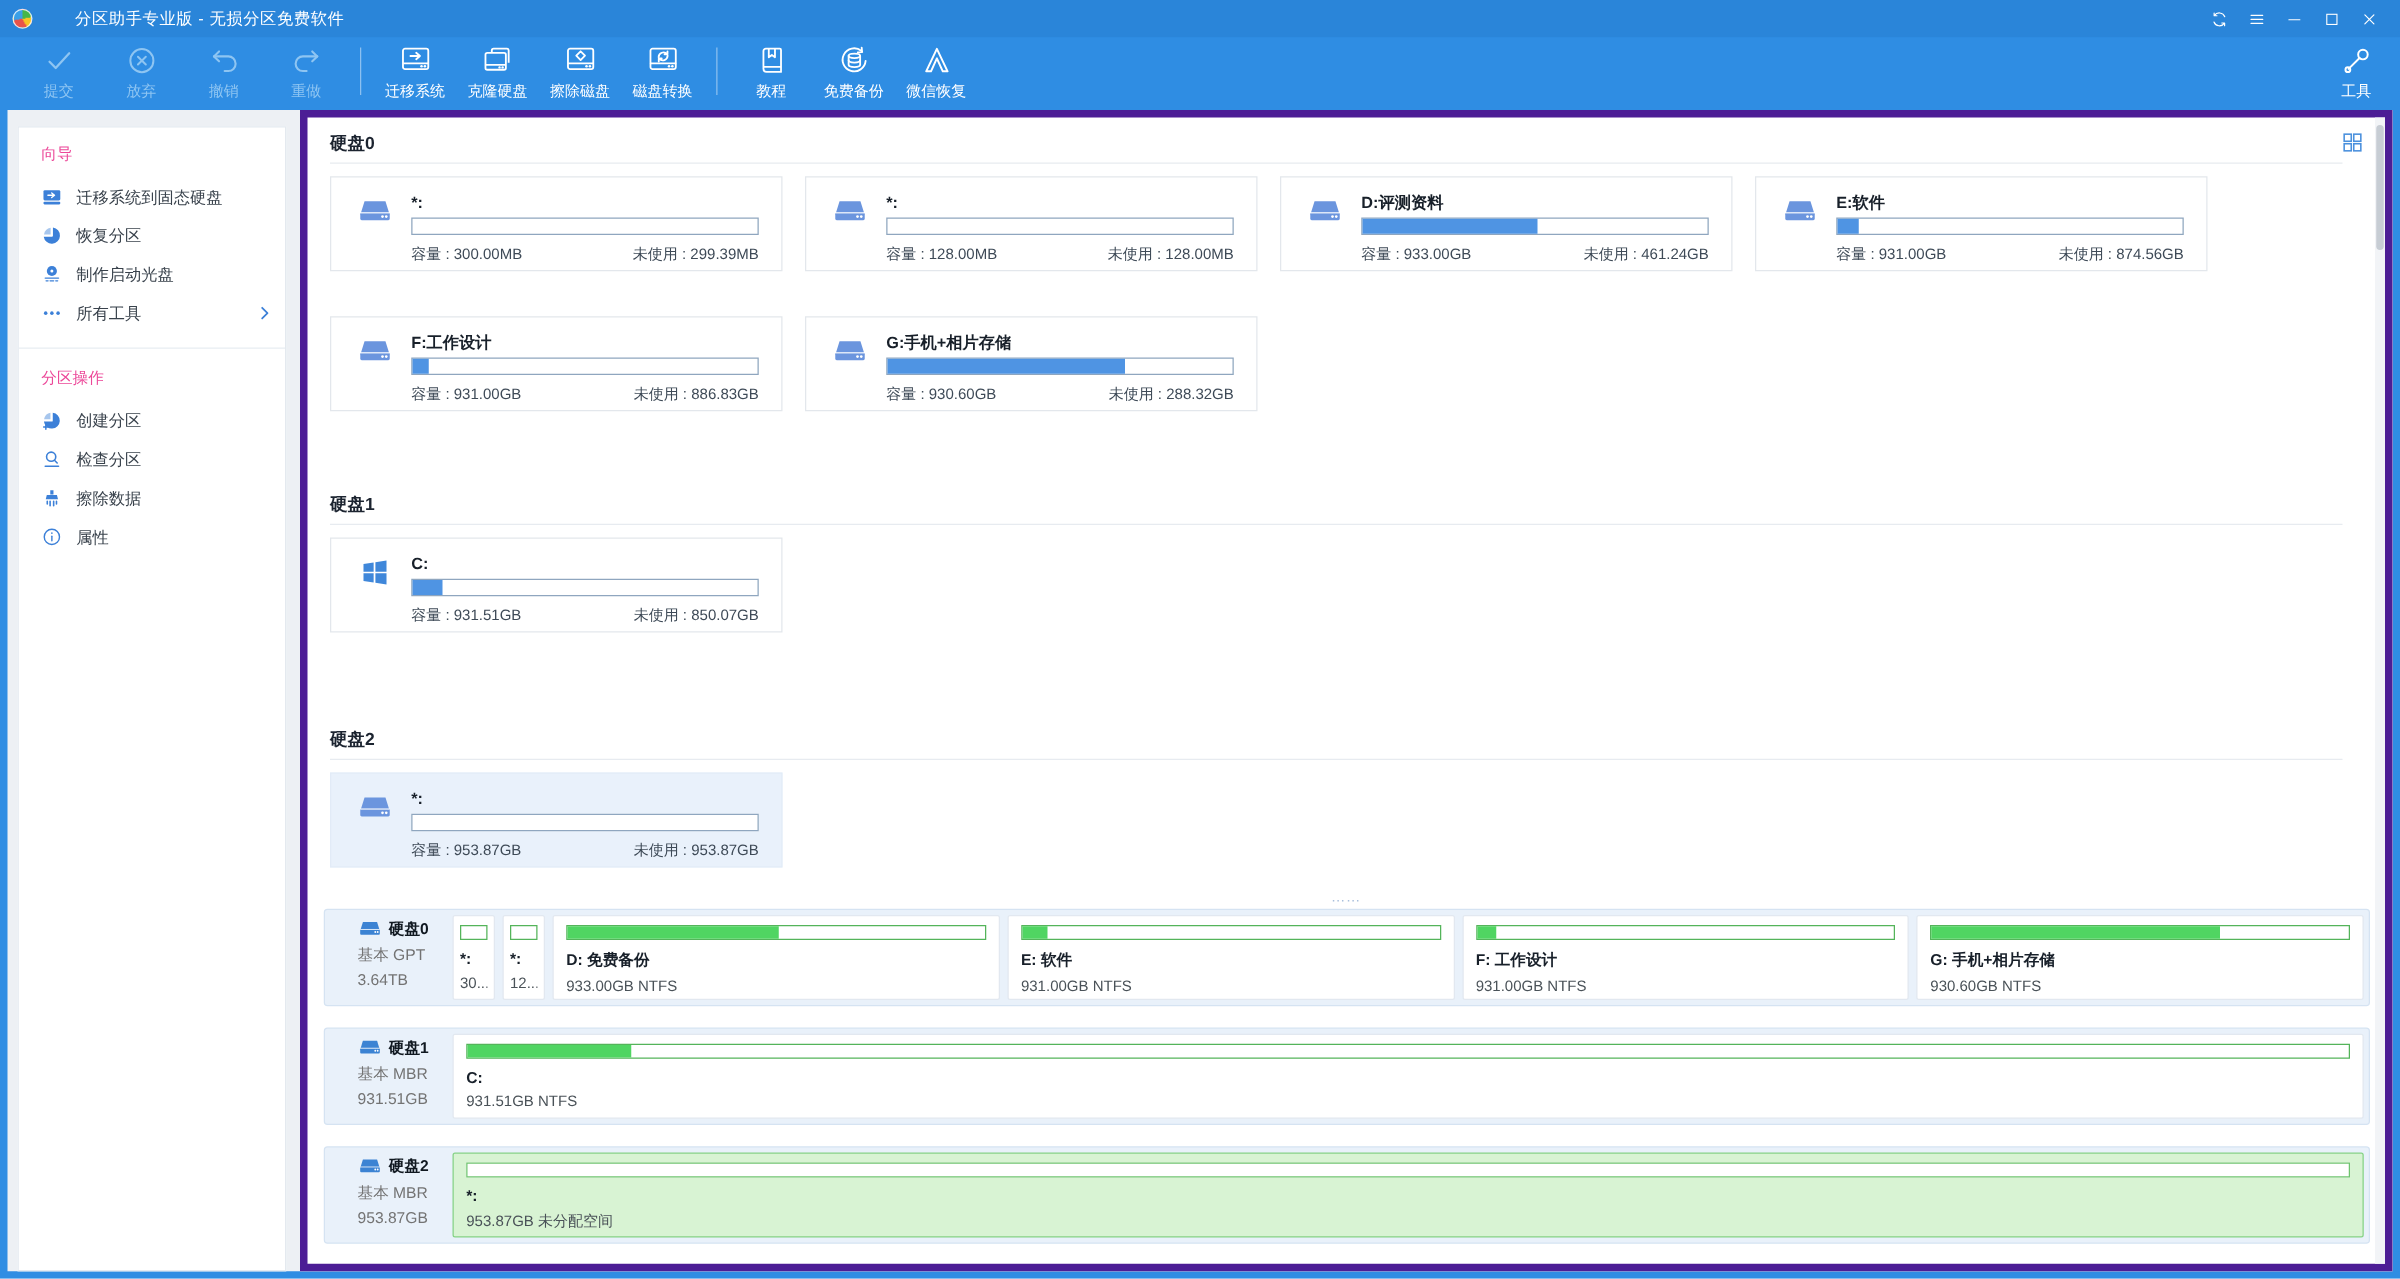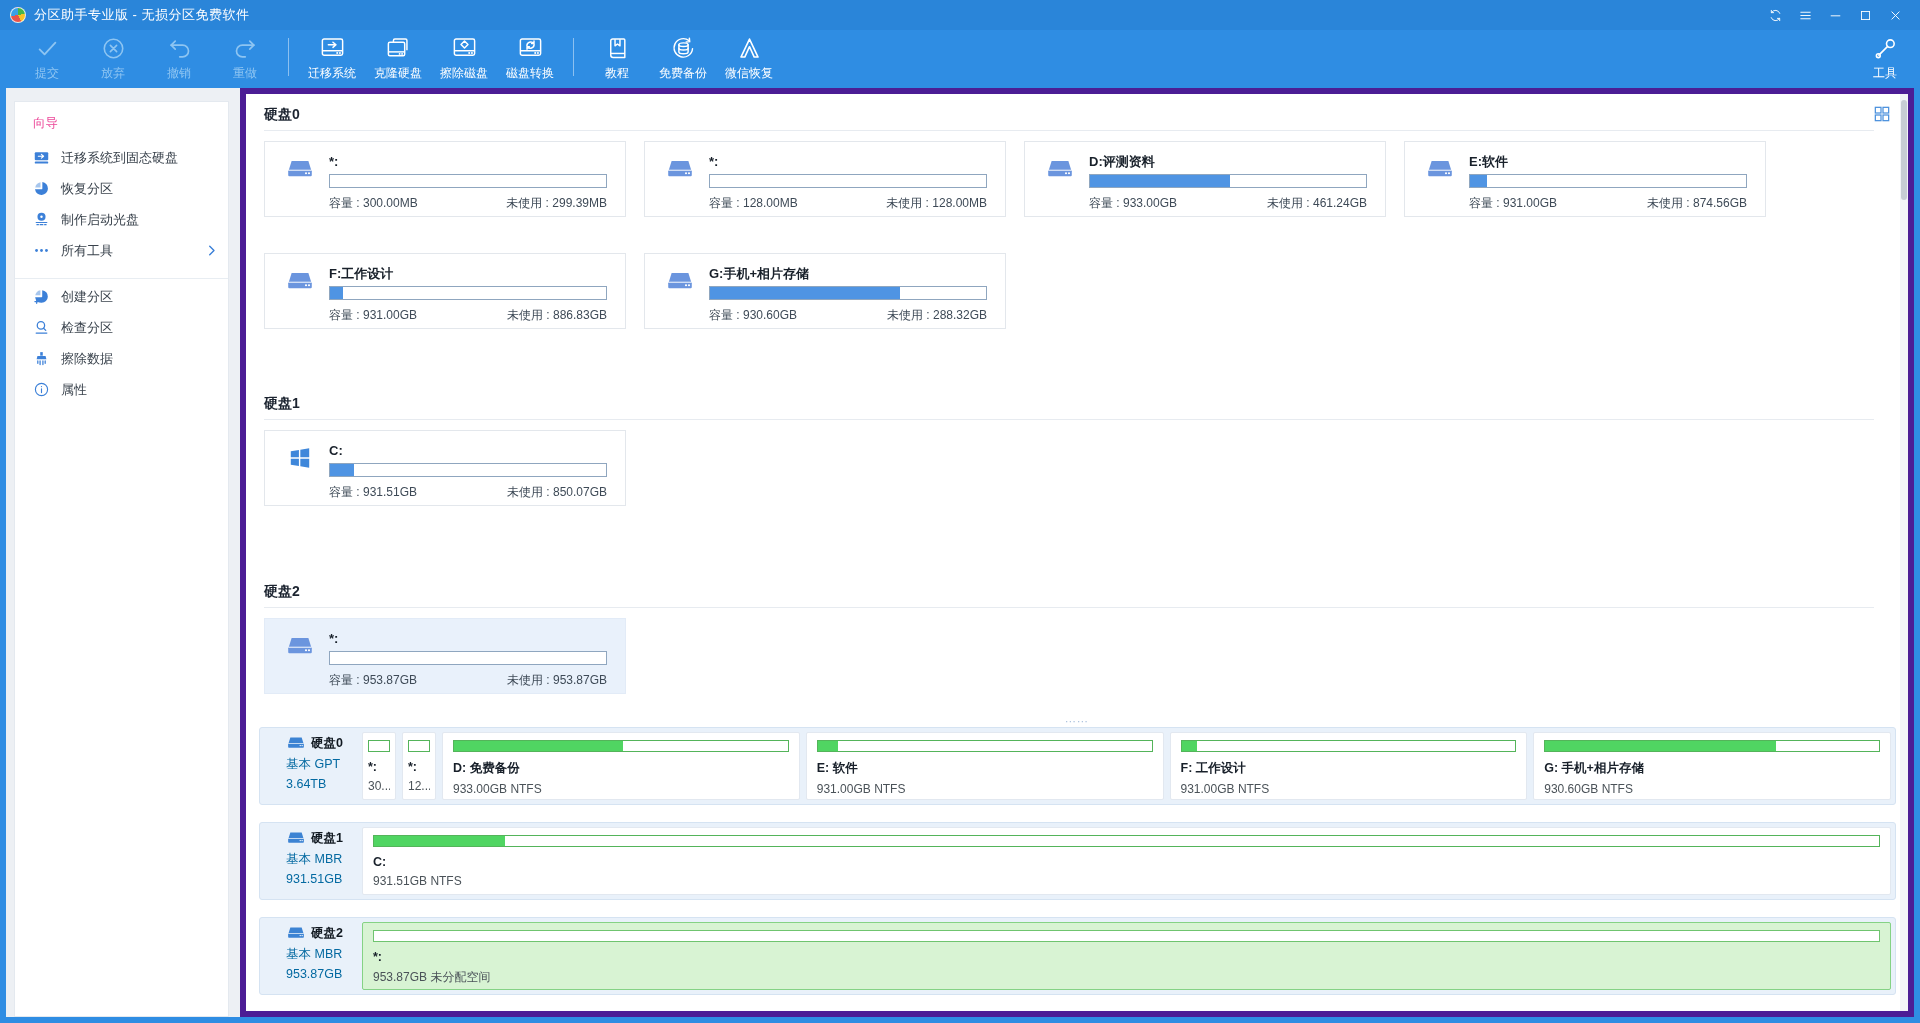--- a/index.html
+++ b/index.html
@@ -3,21 +3,21 @@
 <meta charset="utf-8">
 <style>
   * { margin:0; padding:0; box-sizing:border-box; }
   html,body { width:1920px; height:1023px; overflow:hidden;
     font-family:"Liberation Sans","DejaVu Sans",sans-serif; }
   .app { width:1920px; height:1023px; display:flex; flex-direction:column;
     background:var(--toolbar_bg,#2f8de3); }
 
   
   .titlebar { height:30px; background:var(--titlebar_bg,#2a85d9); display:flex;
-    align-items:center; padding:0 10px; color:#fff; flex:none; }
+    align-items:center; padding:0 10px; color:#fff; flex:none;gap:26px; }
   .logo { width:16px; height:16px; border-radius:50%; margin-right:8px; flex:none;
     background:conic-gradient(#45b649 0 22%, #f7c325 22% 42%, #e8534a 42% 72%, #3aa0e8 72% 100%);
     border:1px solid rgba(255,255,255,.8); }
   .title { font-size:13px; letter-spacing:.5px; white-space:nowrap; }
   .win-controls { margin-left:auto; display:flex; align-items:center; }
   .win-btn { width:30px; height:30px; display:flex; align-items:center; justify-content:center; color:#fff; cursor:default; }
   .win-btn .icon { width:15px; height:15px; }
 
   
   .toolbar { height:58px; background:var(--toolbar_bg,#2f8de3); display:flex;
@@ -74,21 +74,21 @@
     color:#a9bfdc; font-size:11px; line-height:10px; letter-spacing:1px; cursor:row-resize; }
 
   
   .disk-map { flex:1; padding:1px 12px 8px 13px; display:flex; flex-direction:column; gap:17px; min-height:0; }
   .map-row { height:78px; flex:none; background:#e9f1fa; border:1px solid #d5e3f2;
     border-radius:3px; display:flex; padding:4px; gap:6px; }
   .map-info { width:92px; flex:none; padding:3px 0 0 22px; cursor:default; }
   .map-info-line1 { display:flex; align-items:center; gap:5px; font-size:12.5px;
     font-weight:bold; color:#101820; white-space:nowrap; }
   .map-info .icon { width:20px; height:17px; flex:none; }
-  .map-info-line { font-size:12.5px; color:#0369a1; margin-top:4px; white-space:nowrap; }
+  .map-info-line { font-size:12.5px; color:#737373; margin-top:4px; white-space:nowrap; }
   .map-parts { flex:1; display:flex; gap:6px; min-width:0; }
   .map-part { flex:1; background:#fff; border:1px solid #e2e8f0; border-radius:2px;
     padding:7px 10px 0; min-width:0; cursor:default; }
   .map-part.narrow { flex:none; width:34px; padding:7px 5px 0; }
   .map-part.unallocated { background:var(--unallocated_bg,#d8f3d3); border-color:#85d285; }
   .map-bar { height:12px; border:1px solid #54b45a; background:#fff; }
   .map-part.unallocated .map-bar { border-color:#6fc46f; }
   .map-fill { height:100%; background:var(--bar_green,#50d562); }
   .map-label { margin-top:8px; font-size:12.5px; font-weight:bold; color:#18202a;
     white-space:nowrap; overflow:hidden; }
@@ -329,20 +329,21 @@
               </svg>
             </span>
             <span class="side-label">所有工具</span>
             <span class="icon side-chevron">
               <svg viewBox="0 0 24 24" fill="none" stroke="currentColor" stroke-width="2" stroke-linecap="round" stroke-linejoin="round">
                 <path d="M9.5 6l6 6-6 6"></path>
               </svg>
             </span>
           </div>
           <div class="side-divider"></div>
+          <div class="side-header">分区操作</div>
           <div class="side-item">
             <span class="icon">
               <svg viewBox="0 0 24 24">
                 <path d="M13 3a9 9 0 1 1-10 10h9a1 1 0 0 0 1-1z" fill="currentColor"></path>
                 <path d="M10.4 10.4V3.2A9 9 0 0 0 3.2 10.4z" fill="currentColor" opacity="0.45"></path>
                 <path d="M5.2 16.6v5M2.7 19.1h5" stroke="currentColor" stroke-width="1.7" stroke-linecap="round" fill="none"></path>
               </svg>
             </span>
             <span class="side-label">创建分区</span>
           </div>

